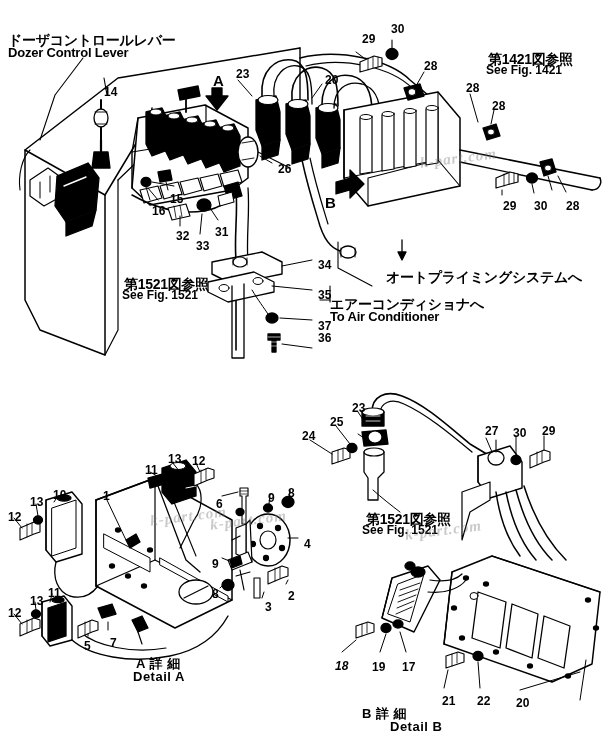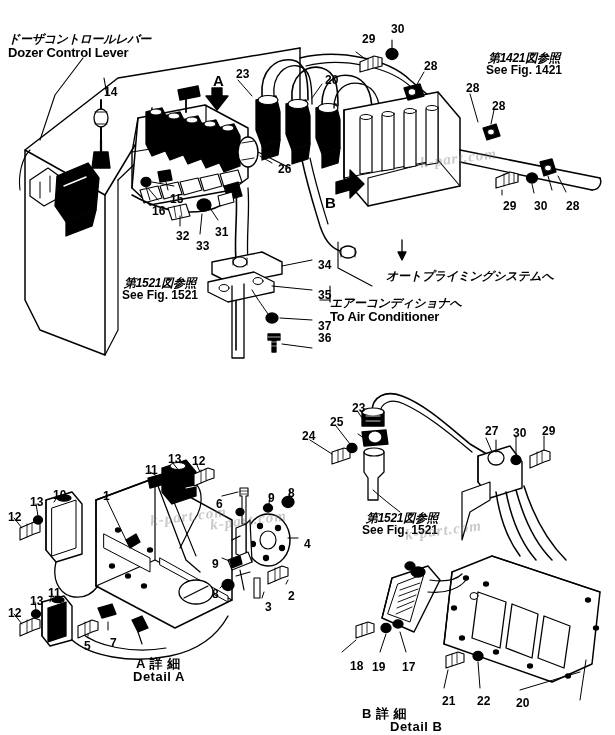--- a/index.html
+++ b/index.html
@@ -39,24 +39,23 @@
   .callout {
     font-size: 12px;
     font-weight: bold;
     letter-spacing: 0px;
   }
   .section-letter {
     font-size: 15px;
     font-weight: bold;
   }
   .jp {
-    font-size: 12px;
+    font-size: 14px;
     font-weight: bold;
     letter-spacing: -0.3px;
-    font-style: italic;
   }
   .en {
     font-size: 13px;
     font-weight: bold;
     letter-spacing: -0.2px;
   }
   .en-sm {
     font-size: 12px;
     font-weight: bold;
   }
@@ -560,21 +559,21 @@
       <div class="lbl callout" style="left: 84px; top: 640px;">5</div>
       <div class="lbl callout" style="left: 110px; top: 637px;">7</div>
     </div>
   <div id="callouts-detail-b">
       <div class="lbl callout" style="left: 302px; top: 430px;">24</div>
       <div class="lbl callout" style="left: 330px; top: 416px;">25</div>
       <div class="lbl callout" style="left: 352px; top: 402px;">23</div>
       <div class="lbl callout" style="left: 485px; top: 425px;">27</div>
       <div class="lbl callout" style="left: 513px; top: 427px;">30</div>
       <div class="lbl callout" style="left: 542px; top: 425px;">29</div>
-      <div class="lbl callout" style="left: 350px; top: 660px;">18</div>
+      <div class="lbl callout" style="left: 335px; top: 660px; font-style: italic;">18</div>
       <div class="lbl callout" style="left: 372px; top: 661px;">19</div>
       <div class="lbl callout" style="left: 402px; top: 661px;">17</div>
       <div class="lbl callout" style="left: 442px; top: 695px;">21</div>
       <div class="lbl callout" style="left: 477px; top: 695px;">22</div>
       <div class="lbl callout" style="left: 516px; top: 697px;">20</div>
     </div>
   <div id="watermarks">
       <div class="wm" style="left: 150px; top: 508px;">k-part.com</div>
       <div class="wm" style="left: 210px; top: 512px;">k-part.com</div>
       <div class="wm" style="left: 405px; top: 522px;">k-part.com</div>

